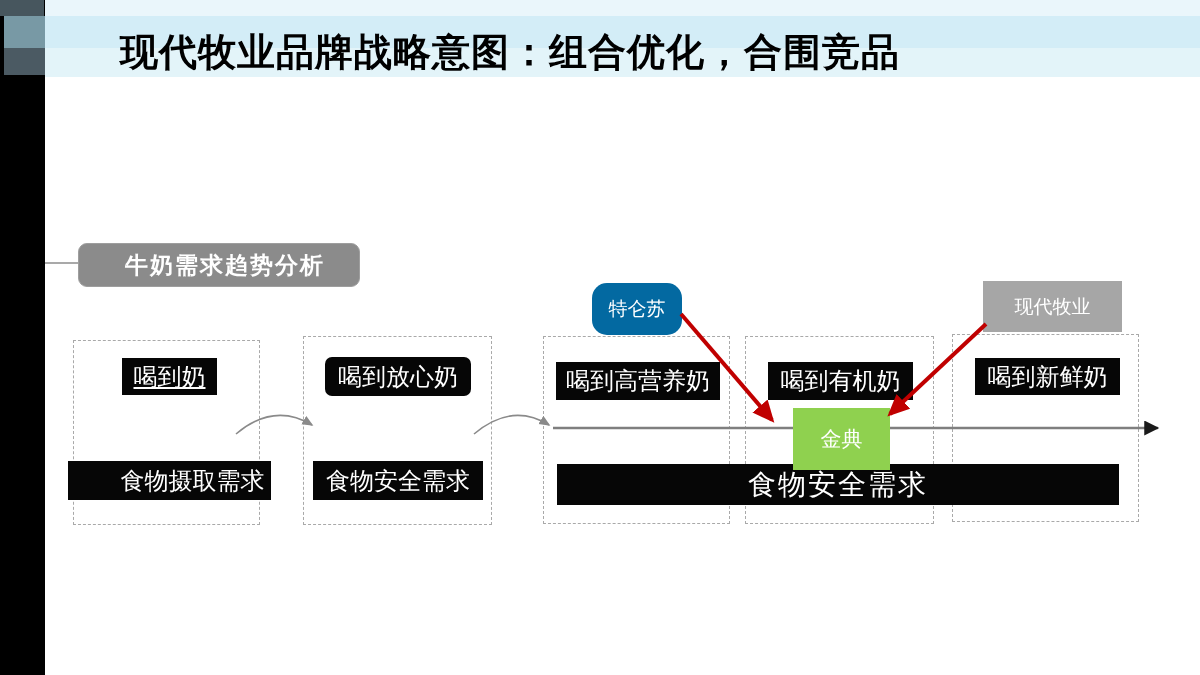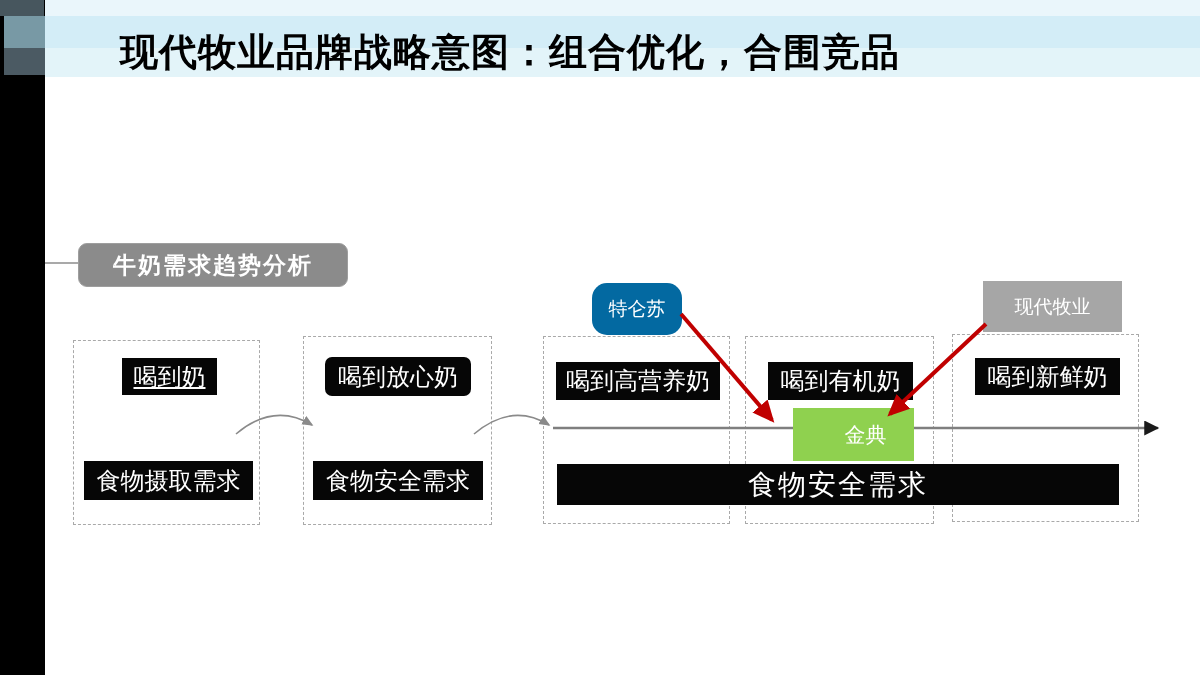--- a/index.html
+++ b/index.html
@@ -38,39 +38,39 @@
   .d3{left:543px;top:336px;width:185px;height:186px;}
   .d4{left:745px;top:336px;width:187px;height:186px;}
   .d5{left:952px;top:334px;width:185px;height:186px;}
   
   .chip{
     position:absolute;background:#060606;color:#ffffff;
     display:flex;align-items:center;justify-content:center;
     font-size:24px;font-weight:500;white-space:nowrap;z-index:5;
   }
   .c1{left:122px;top:358px;width:95px;height:37px;text-decoration:underline;}
-  .c2{left:84px;top:461px;width:169px;height:39px;}
+  .c2{left:68px;top:461px;width:157px;height:39px;padding-left:46px;}
   .c3{left:325px;top:357px;width:146px;height:39px;border-radius:7px;}
   .c4{left:313px;top:461px;width:170px;height:39px;}
   .c5{left:556px;top:362px;width:164px;height:38px;}
   .c6{left:768px;top:362px;width:145px;height:38px;}
   .c7{left:975px;top:358px;width:145px;height:37px;}
   .value-bar{
     position:absolute;left:557px;top:464px;width:562px;height:41px;
     background:#060606;color:#ffffff;display:flex;align-items:center;justify-content:center;
     font-size:28px;letter-spacing:2px;z-index:5;
   }
   
   .brand{
     position:absolute;color:#ffffff;display:flex;align-items:center;justify-content:center;
     white-space:nowrap;z-index:6;
   }
   .brand-navy{left:592px;top:283px;width:90px;height:52px;font-size:19px;}
   .brand-gray{left:983px;top:281px;width:139px;height:51px;font-size:19px;}
-  .brand-green{left:793px;top:408px;width:97px;height:53px;font-size:21px;padding-left:24px;}
+  .brand-green{left:793px;top:408px;width:97px;height:62px;font-size:21px;}
   
   .lines-layer{position:absolute;left:0;top:0;z-index:4;pointer-events:none;}
   .red-layer{position:absolute;left:0;top:0;z-index:8;pointer-events:none;}
 </style>
 </head>
 <body>
 
 <div class="slide">
 
   <div class="band band1"></div>
@@ -78,21 +78,21 @@
   <div class="band band3"></div>
 
   <div class="sidebar"></div>
   <div class="sq sq1"></div>
   <div class="sq sq2"></div>
   <div class="sq sq3"></div>
 
   <h1 class="title">现代牧业品牌战略意图：组合优化，合围竞品</h1>
 
   <div class="connector"></div>
-  <div class="section-label" style="background-color: rgb(139, 139, 139);">牛奶需求趋势分析</div>
+  <div class="section-label" style="background-color: rgb(139, 139, 139); padding-left: 12px;">牛奶需求趋势分析</div>
 
   <svg class="lines-layer" width="1200" height="675" viewBox="0 0 1200 675">
     <defs>
       <marker id="arrGray" markerWidth="8" markerHeight="8" refX="6" refY="3" orient="auto" markerUnits="strokeWidth">
         <path d="M0,0 L7,3 L0,6 Z" fill="#8a8a8a"></path>
       </marker>
       <marker id="arrDark" markerWidth="7" markerHeight="7" refX="5.5" refY="3" orient="auto" markerUnits="strokeWidth">
         <path d="M0,0 L6,3 L0,6 Z" fill="#1a1a1a"></path>
       </marker>
     </defs>

